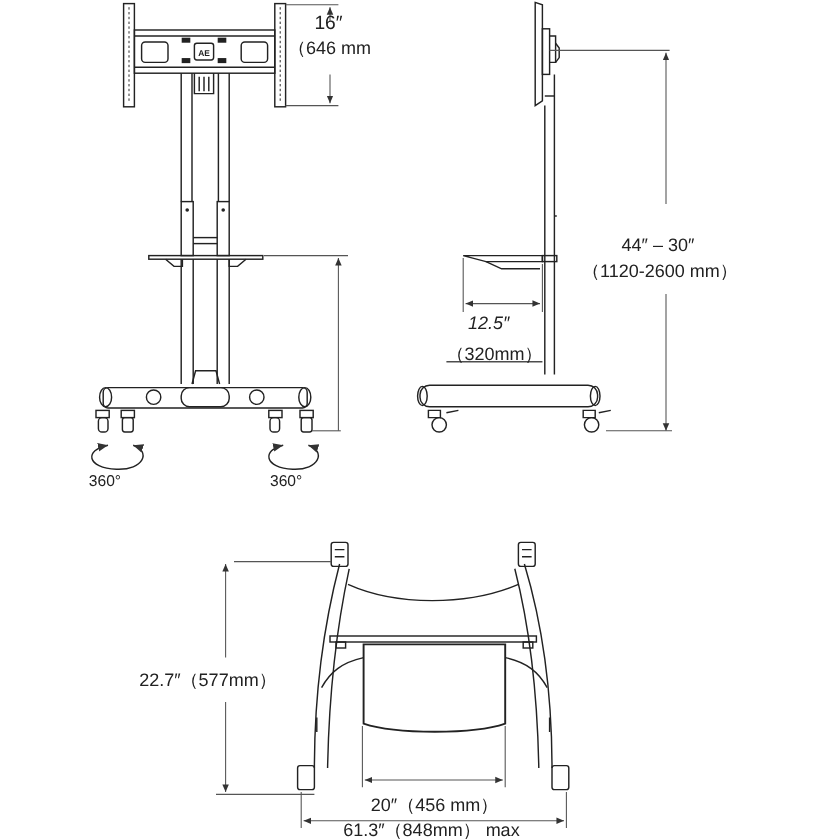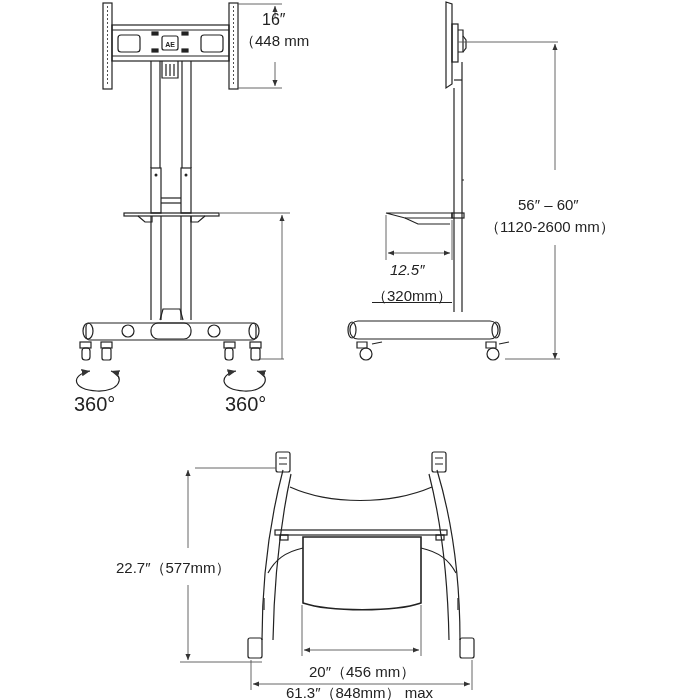--- a/index.html
+++ b/index.html
@@ -2,21 +2,21 @@
 <html><head>
 <meta charset="utf-8">
 <style>
   html, body { margin:0; padding:0; background:#ffffff; }
   body { width:700px; height:700px; position:relative; overflow:hidden;
          font-family:"Liberation Sans", sans-serif; color:#222; }
   svg.drawing { position:absolute; left:0; top:0; width:700px; height:700px; }
   .lbl { position:absolute; white-space:nowrap; color:#222; line-height:1; }
   .l16 { font-size:16px;text-align:center; }
   .l15 { font-size:15px; }
-  .l18 { font-size:20px; }
+  .l18 { font-size:13px; }
 </style>
 </head>
 <body>
 
 <svg class="drawing" viewBox="0 0 700 700" fill="none" stroke="#222" stroke-width="1.2">
   <defs>
     <marker id="arr" markerWidth="8" markerHeight="8" refX="7" refY="4" orient="auto-start-reverse">
       <path d="M0,1 L7,4 L0,7" fill="#333" stroke="none"></path>
     </marker>
   </defs>
@@ -169,26 +169,26 @@
       <line x1="421" y1="605" x2="421" y2="656"></line>
       <line x1="304" y1="650" x2="419" y2="650" marker-start="url(#arr)" marker-end="url(#arr)"></line>
       <line x1="251" y1="660" x2="251" y2="690"></line>
       <line x1="472" y1="660" x2="472" y2="690"></line>
       <line x1="253" y1="684" x2="470" y2="684" marker-start="url(#arr)" marker-end="url(#arr)"></line>
     </g>
   </g>
 </svg>
 
 <div class="lbl l16" style="left:262px;top:12px;">16″</div>
-<div class="lbl l15" style="left:240px;top:33px;">（448 mm</div>
+<div class="lbl l15" style="left:240px;top:33px;">（646 mm</div>
 
 <div class="lbl l18" style="left:74px;top:394px;">360°</div>
 <div class="lbl l18" style="left:225px;top:394px;">360°</div>
 
-<div class="lbl l15" style="left:518px;top:197px;">56″ – 60″</div>
+<div class="lbl l15" style="left:518px;top:197px;">44″ – 30″</div>
 <div class="lbl l15" style="left:485px;top:219px;">（1120-2600 mm）</div>
 
 <div class="lbl l15" style="left:390px;top:262px;font-style:italic;">12.5″</div>
 <div class="lbl l15" style="left:372px;top:288px;text-decoration:underline;">（320mm）</div>
 
 <div class="lbl l15" style="left:116px;top:560px;">22.7″（577mm）</div>
 <div class="lbl l15" style="left:309px;top:664px;">20″（456 mm）</div>
 <div class="lbl l15" style="left:286px;top:685px;">61.3″（848mm） max</div>
 
 </body></html>

